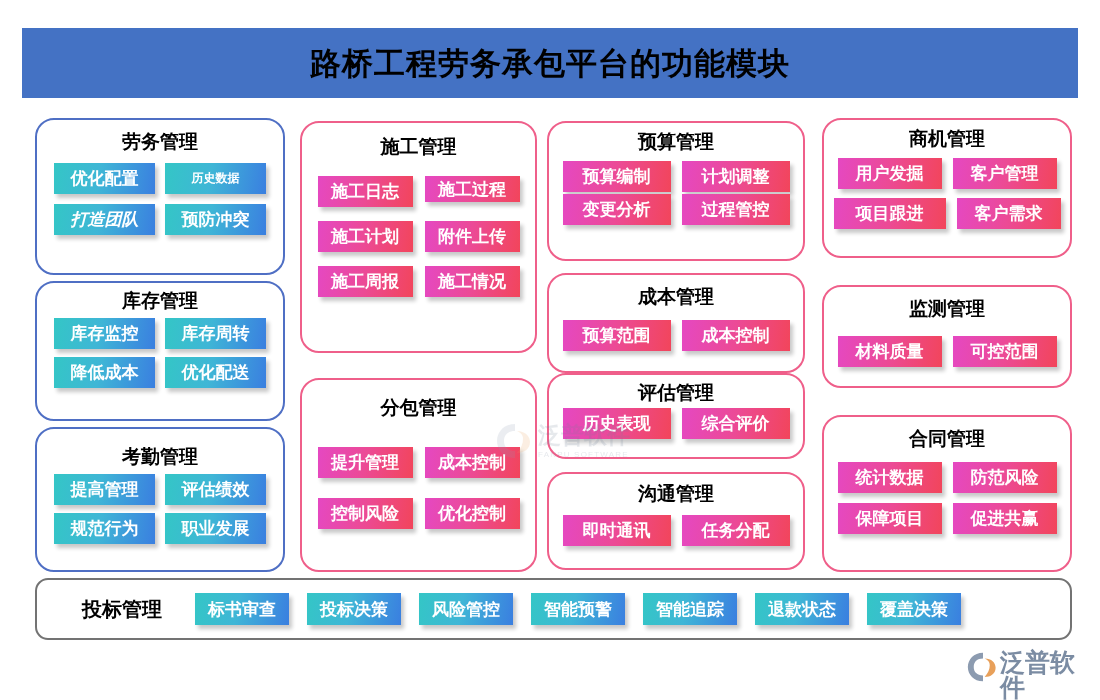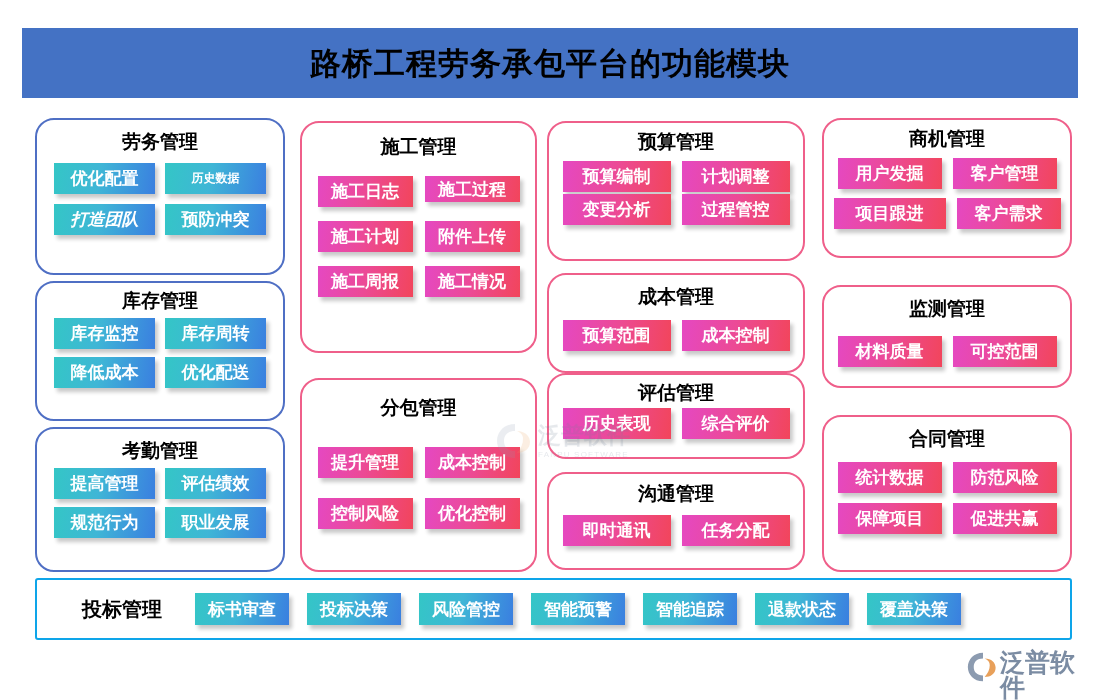--- a/index.html
+++ b/index.html
@@ -41,21 +41,21 @@
     color:#ffffff;font-weight:bold;white-space:nowrap;
     box-shadow:3px 4px 4px rgba(0,0,0,0.22);
     box-sizing:border-box;
   }
   .chip.teal{background:linear-gradient(100deg,#34c6c6 0%,#3fb6d6 45%,#3a7fe0 100%);}
   .chip.pink{background:linear-gradient(100deg,#e548c2 0%,#ec4a95 50%,#f2455b 100%);}
 
   
   .bidbar{
     position:absolute;left:35px;top:578px;width:1037px;height:62px;
-    background:#fff;border:2px solid #0ea5e9;border-radius:3px;
+    background:#fff;border:2px solid #737373;border-radius:13px;
     box-sizing:border-box;display:flex;align-items:center;
   }
   .bidbar-title{
     color:#000;font-weight:bold;font-size:20px;white-space:nowrap;
     margin-left:45px;margin-right:33px;
   }
   .bidbar .chip{
     height:32px;padding:0 13px;font-size:17px;margin-right:18px;
   }
 
@@ -97,21 +97,21 @@
       </div>
       <div class="card blue" style="left: 35px; top: 281px; width: 250px; height: 140px; padding-top: 8px;">
         <div class="card-title" style="margin-bottom: 8px;">库存管理</div>
         <div class="chips" style="gap: 8px 10px;">
           <div class="chip teal" style="width: 101px; height: 31px; font-size: 17px;">库存监控</div>
           <div class="chip teal" style="width: 101px; height: 31px; font-size: 17px;">库存周转</div>
           <div class="chip teal" style="width: 101px; height: 31px; font-size: 17px;">降低成本</div>
           <div class="chip teal" style="width: 101px; height: 31px; font-size: 17px;">优化配送</div>
         </div>
       </div>
-      <div class="card blue" style="left: 35px; top: 427px; width: 250px; height: 145px; padding-top: 12px;">
+      <div class="card blue" style="left: 35px; top: 427px; width: 250px; height: 145px; padding-top: 18px;">
         <div class="card-title" style="margin-bottom: 8px;">考勤管理</div>
         <div class="chips" style="gap: 8px 10px;">
           <div class="chip teal" style="width: 101px; height: 31px; font-size: 17px;">提高管理</div>
           <div class="chip teal" style="width: 101px; height: 31px; font-size: 17px;">评估绩效</div>
           <div class="chip teal" style="width: 101px; height: 31px; font-size: 17px;">规范行为</div>
           <div class="chip teal" style="width: 101px; height: 31px; font-size: 17px;">职业发展</div>
         </div>
       </div>
       <div class="card pink" style="left: 300px; top: 121px; width: 237px; height: 232px; padding-top: 14px;">
         <div class="card-title" style="margin-bottom: 20px;">施工管理</div>

